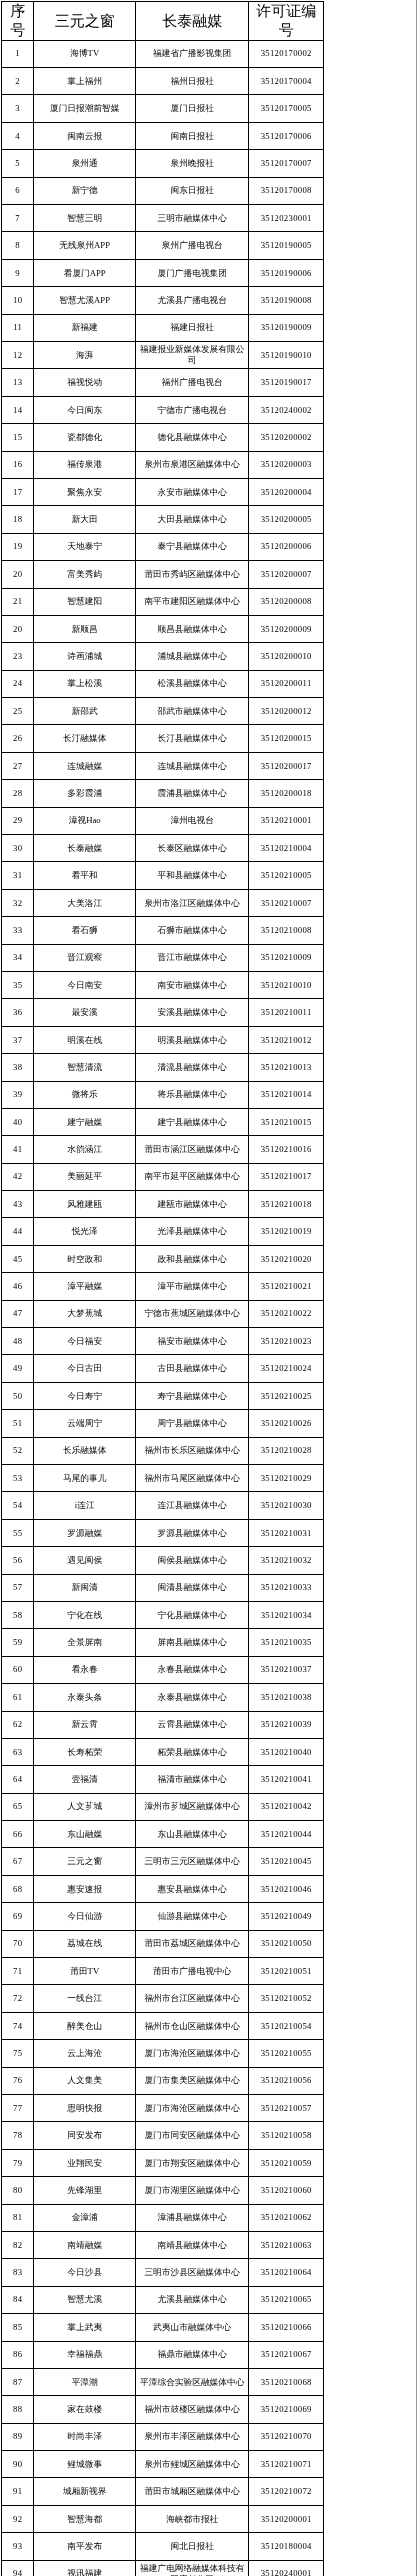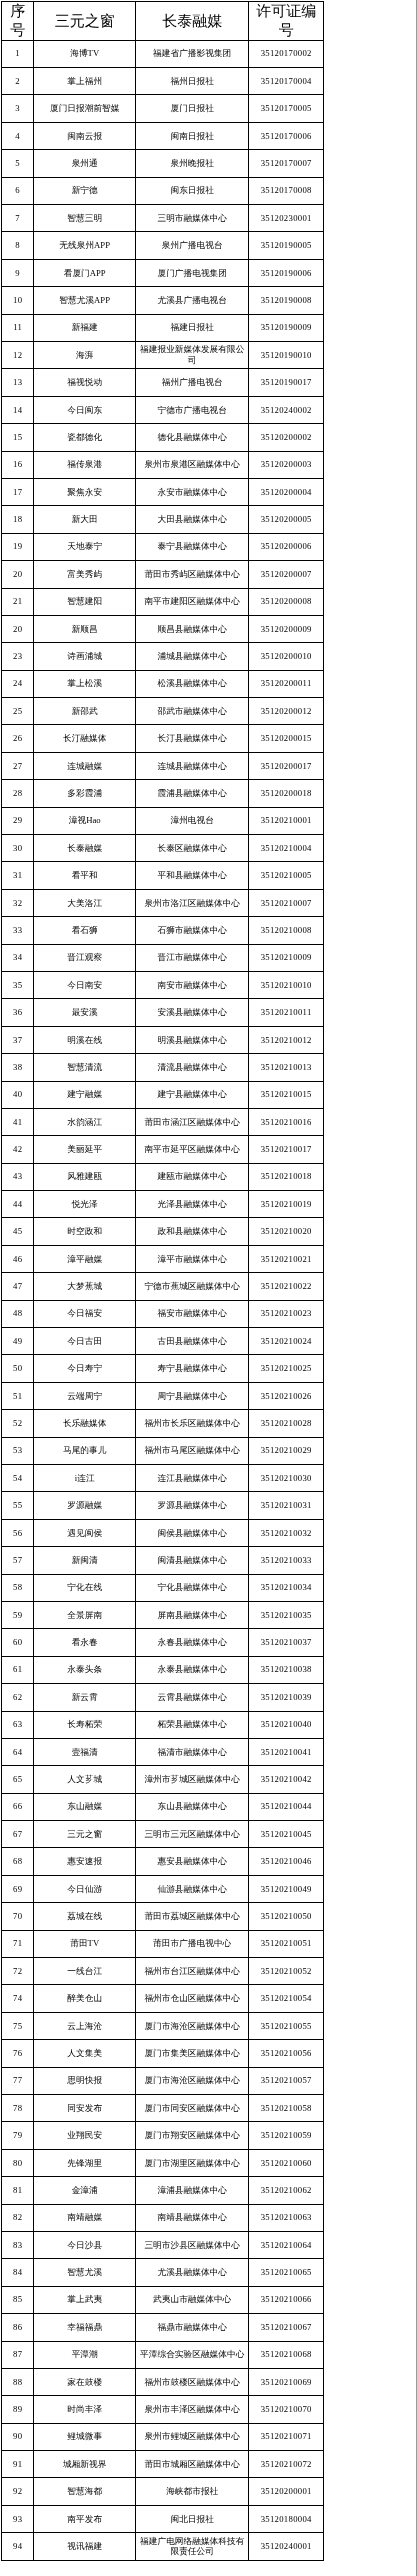--- a/index.html
+++ b/index.html
@@ -296,20 +296,26 @@
         <td>明溪县融媒体中心</td>
         <td class="num">35120210012</td>
       </tr>
       <tr>
         <td class="num">38</td>
         <td>智慧清流</td>
         <td>清流县融媒体中心</td>
         <td class="num">35120210013</td>
       </tr>
       <tr>
+        <td class="num">39</td>
+        <td>微将乐</td>
+        <td>将乐县融媒体中心</td>
+        <td class="num">35120210014</td>
+      </tr>
+      <tr>
         <td class="num">40</td>
         <td>建宁融媒</td>
         <td>建宁县融媒体中心</td>
         <td class="num">35120210015</td>
       </tr>
       <tr>
         <td class="num">41</td>
         <td>水韵涵江</td>
         <td>莆田市涵江区融媒体中心</td>
         <td class="num">35120210016</td>

